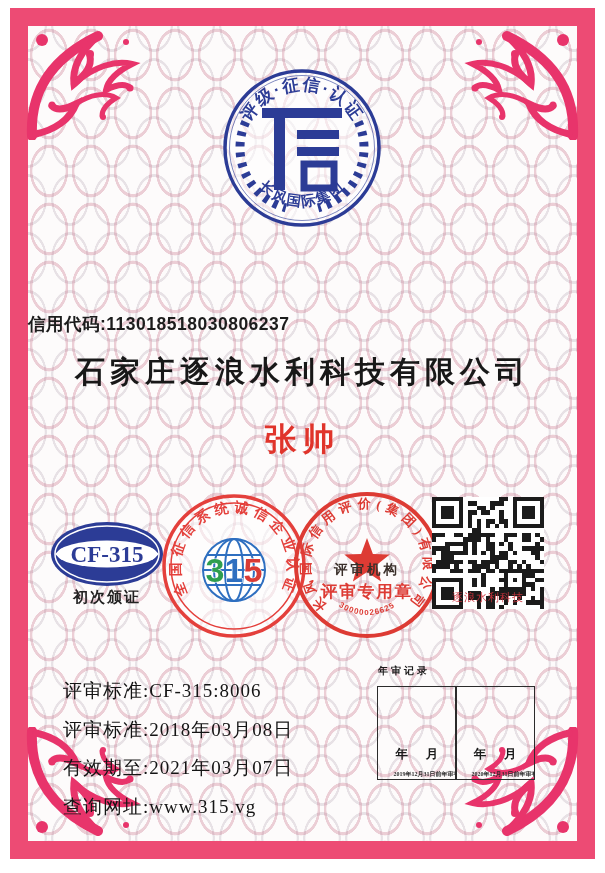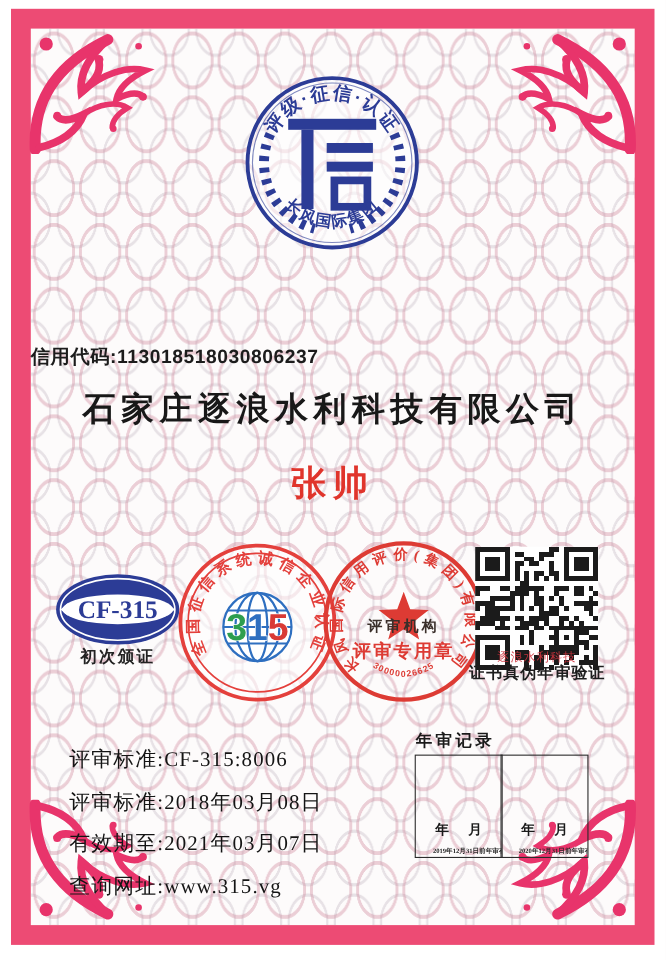--- a/index.html
+++ b/index.html
@@ -37,21 +37,21 @@
   .qr-wrap svg{width:112px;height:112px;display:block;}
   .qr-overlay{position:absolute;left:50%;top:50%;transform:translate(-50%,-50%);
     font-size:11px;font-weight:normal;color:rgba(205,50,60,.92);white-space:nowrap;letter-spacing:1px;
     font-family:"Liberation Serif",serif;margin-top:44px;}
   .qr-caption{position:absolute;left:388px;top:576px;width:145px;text-align:center;
     font-family:"Liberation Serif",serif;font-size:14.5px;font-weight:bold;color:#1d1d1d;letter-spacing:1px;}
   .details{position:absolute;left:35px;top:646px;font-family:"Liberation Serif",serif;
     font-size:19px;font-weight:normal;color:#141414;letter-spacing:1px;}
   .details div{height:38.5px;line-height:38.5px;}
   .review-label{position:absolute;left:350px;top:638px;font-family:"Liberation Serif",serif;
-    font-size:15px;font-weight:bold;color:#1a1a1a;letter-spacing:3px;}
+    font-size:10px;font-weight:bold;color:#1a1a1a;letter-spacing:3px;}
   .review-table{position:absolute;left:349px;top:660px;width:158px;height:94px;display:flex;}
   .review-cell{flex:1;border:1.5px solid #2b2b2b;display:flex;flex-direction:column;justify-content:flex-end;overflow:hidden;}
   .review-cell + .review-cell{border-left-width:1.5px;margin-left:-1.5px;}
   .ym{display:flex;justify-content:space-evenly;font-family:"Liberation Serif",serif;
     font-size:12.5px;font-weight:bold;color:#1a1a1a;margin-bottom:1px;}
   .note{font-family:"Liberation Serif",serif;font-size:10px;font-weight:bold;color:#2a2a2a;
     white-space:nowrap;transform:scale(.60);transform-origin:center bottom;text-align:center;margin-bottom:1px;}
 </style>
 </head>
 <body>
@@ -523,21 +523,20 @@
             <rect x="5" y="24" width="1" height="1" fill="#1b1b1b"></rect>
             <rect x="6" y="24" width="1" height="1" fill="#1b1b1b"></rect>
             <rect x="10" y="24" width="1" height="1" fill="#1b1b1b"></rect>
             <rect x="12" y="24" width="1" height="1" fill="#1b1b1b"></rect>
             <rect x="13" y="24" width="1" height="1" fill="#1b1b1b"></rect>
             <rect x="15" y="24" width="1" height="1" fill="#1b1b1b"></rect>
             <rect x="24" y="24" width="1" height="1" fill="#1b1b1b"></rect>
           </svg>
         <div class="qr-overlay">逐浪水利科技</div>
       </div>
-      <div class="qr-caption">证书真伪年审验证</div>
 
       <div class="details">
         <div>评审标准:CF-315:8006</div>
         <div>评审标准:2018年03月08日</div>
         <div>有效期至:2021年03月07日</div>
         <div>查询网址:www.315.vg</div>
       </div>
 
       <div class="review-label">年审记录</div>
       <div class="review-table">

